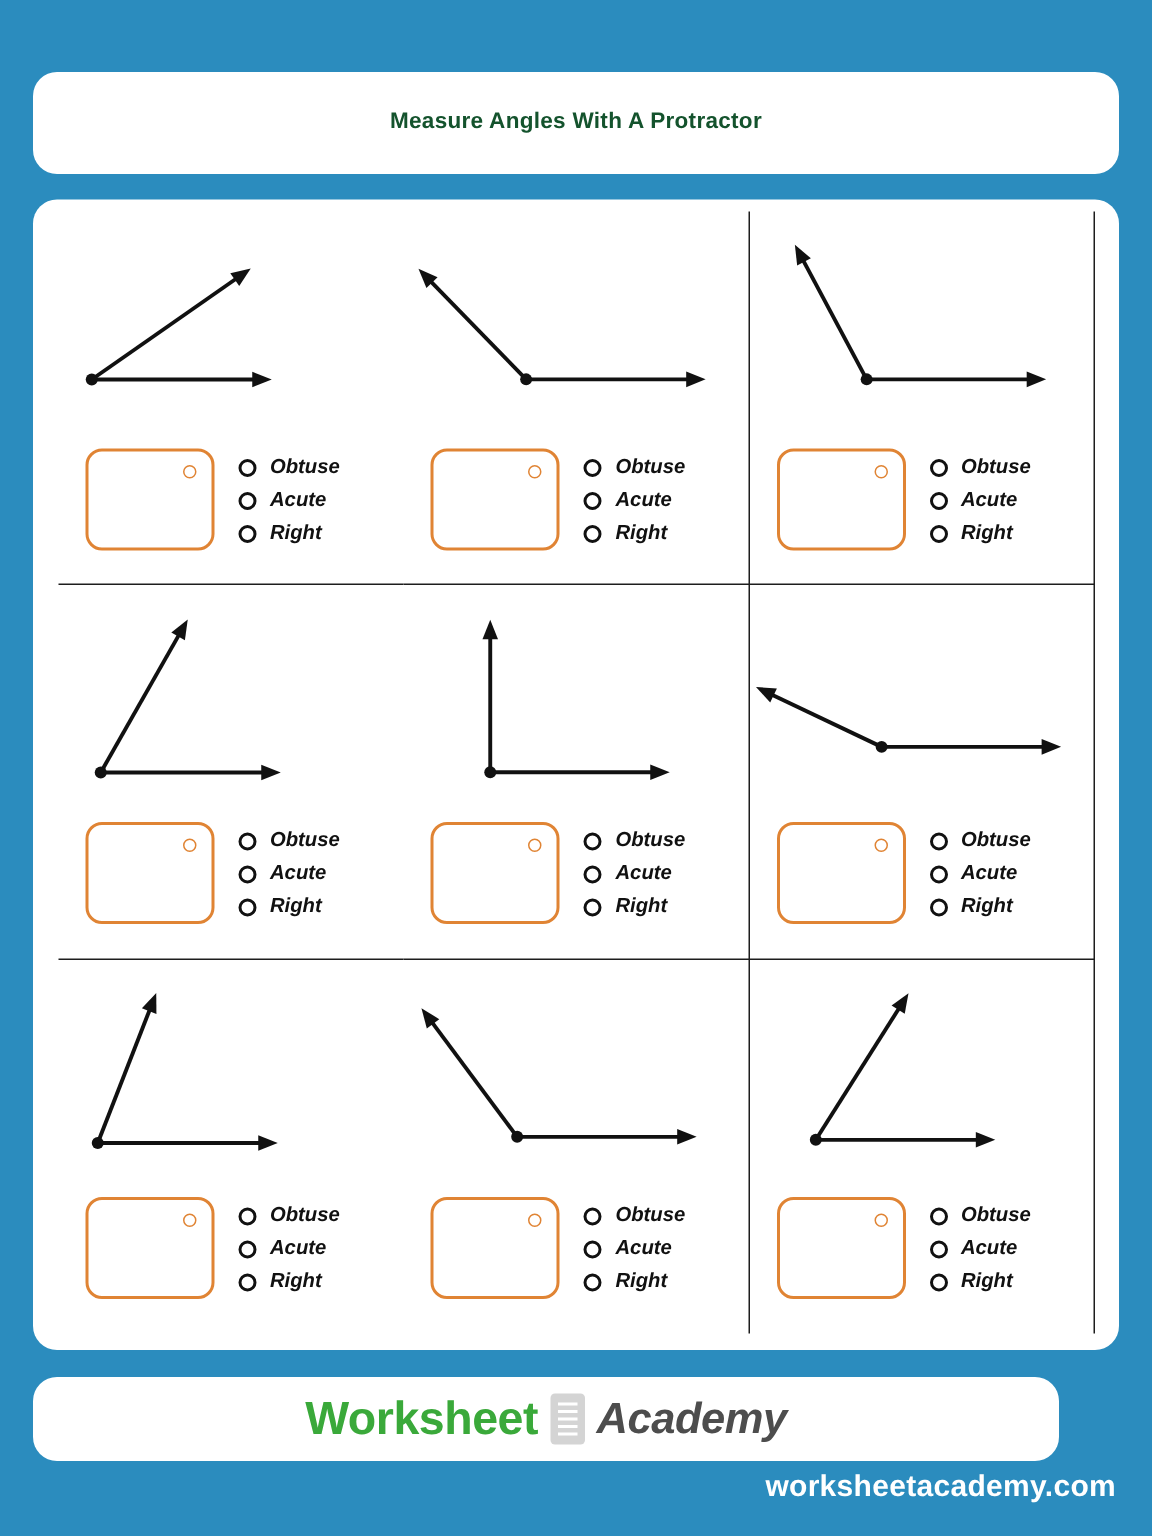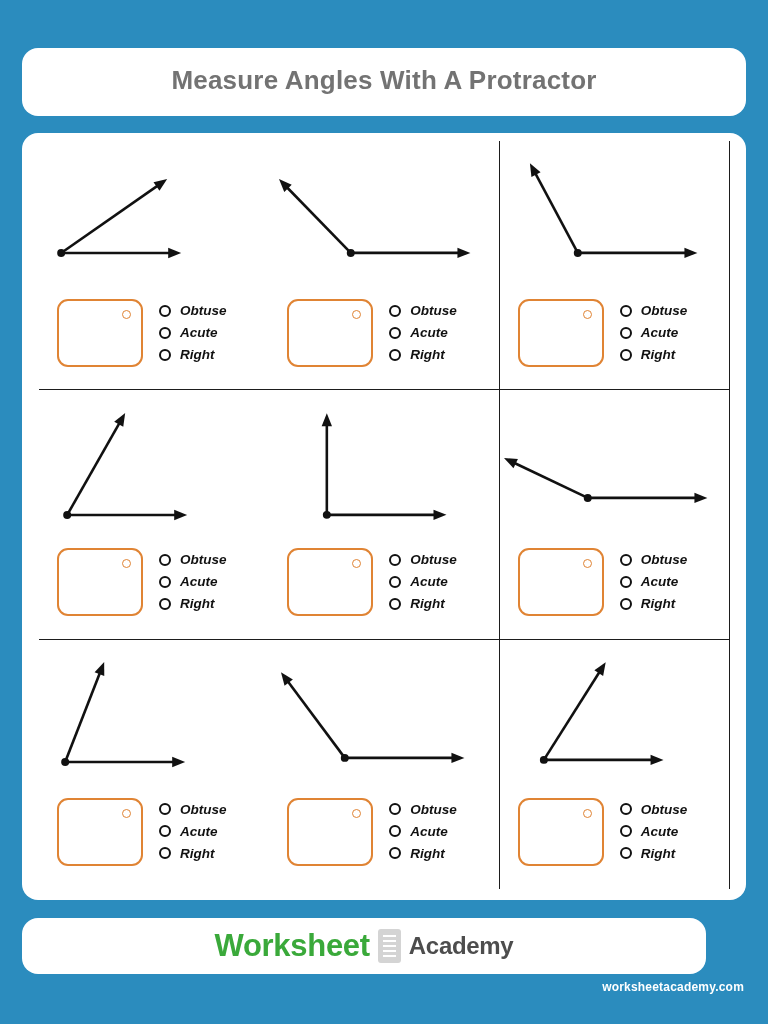--- a/index.html
+++ b/index.html
@@ -24,22 +24,22 @@
     height: 68px;
     background: #ffffff;
     border-radius: 16px;
     box-sizing: border-box;
     display: flex;
     flex-direction: column;
     align-items: center;
     justify-content: center;
   }
   .title {
-    color: #737373;
-    font-size: 26px;
+    color: #14532d;
+    font-size: 15px;
     font-weight: bold;
     letter-spacing: 0.2px;
     margin: 0 0 4px 0;
   }
   .subtitle {
     color: #1d6fb8;
     font-size: 14.5px;
     font-weight: bold;
     margin: 0;
     text-align: center;
@@ -120,21 +120,21 @@
   }
 
   .options {
     display: flex;
     flex-direction: column;
     gap: 7px;
     padding-top: 4px;
   }
   .option {
     display: flex;
-    align-items: center;
+    align-items: flex-end;
     gap: 9px;
   }
   .radio {
     width: 12px;
     height: 12px;
     border: 2px solid #111111;
     border-radius: 50%;
     box-sizing: border-box;
     flex: 0 0 auto;
   }
@@ -161,24 +161,25 @@
     gap: 5px;
     box-sizing: border-box;
   }
   .logo-word {
     font-size: 31px;
     font-weight: bold;
     color: #3aa93a;
     letter-spacing: -0.3px;
   }
   .logo-word2 {
-    font-size: 24px;
+    font-size: 29px;
     font-weight: bold;
     color: #4d4d4d;
     letter-spacing: -0.3px;
+    font-style: italic;
   }
   .logo-doc {
     width: 23px;
     height: 34px;
     background: #d4d4d4;
     border-radius: 3px;
     position: relative;
     flex: 0 0 auto;
     margin: 0 3px;
   }
@@ -193,21 +194,21 @@
   .logo-doc i:nth-child(2) { top: 11px; width: 13px; }
   .logo-doc i:nth-child(3) { top: 16px; width: 13px; }
   .logo-doc i:nth-child(4) { top: 21px; width: 13px; }
   .logo-doc i:nth-child(5) { top: 26px; width: 13px; }
 
   .site-url {
     position: absolute;
     right: 24px;
     top: 980px;
     color: #ffffff;
-    font-size: 12px;
+    font-size: 20px;
     font-weight: bold;
     letter-spacing: 0.2px;
   }
 </style>
 </head>
 <body>
 
 <div class="header-card">
   <div class="title">Measure Angles With A Protractor</div>
 </div>

